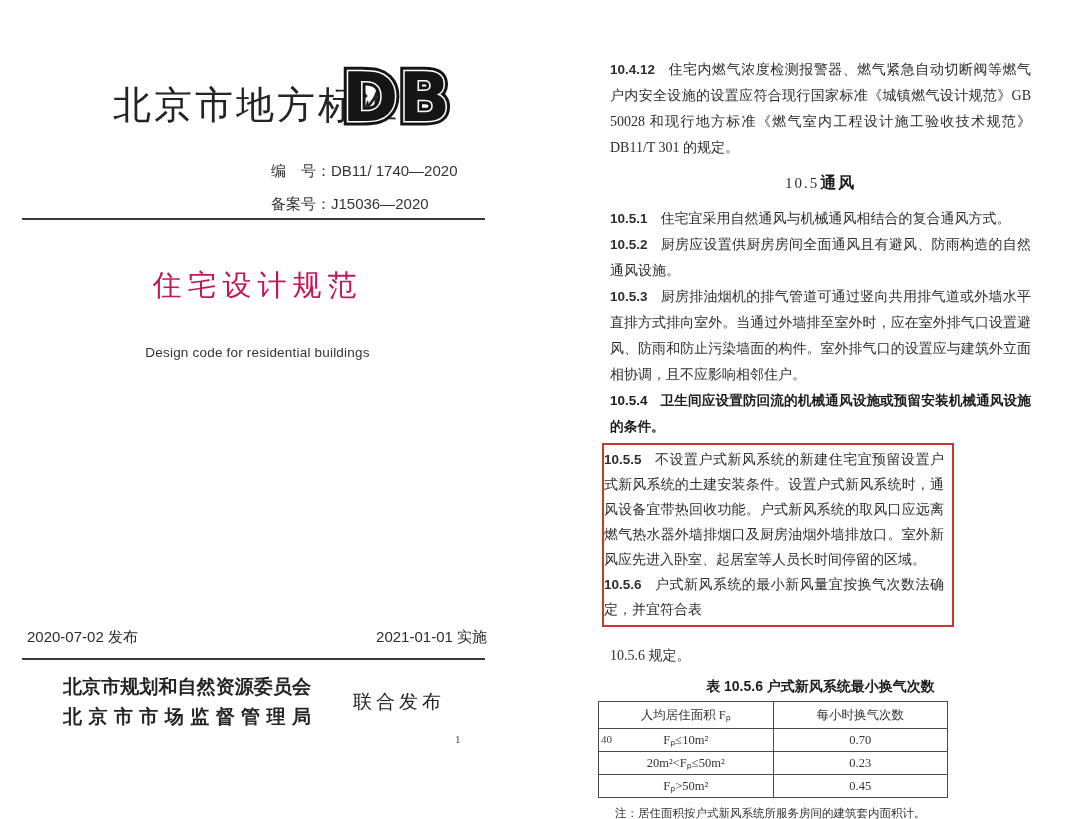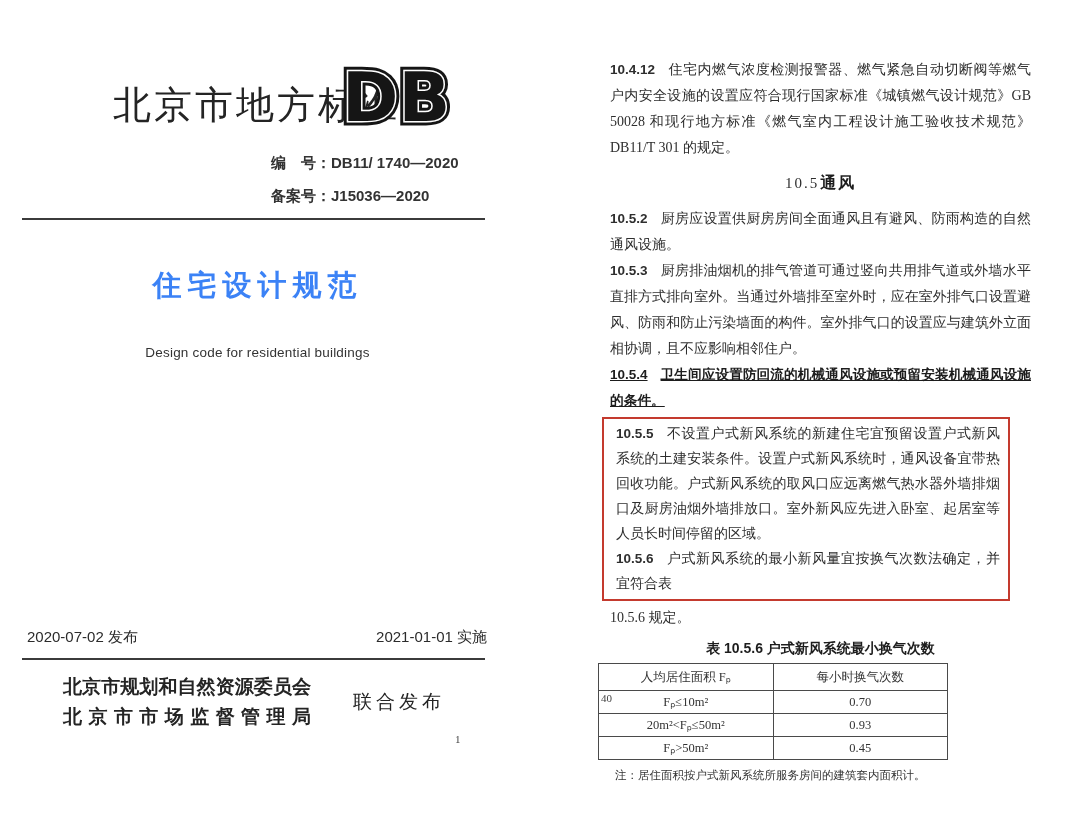--- a/index.html
+++ b/index.html
@@ -13,26 +13,26 @@
 
   
   .left-page { position: absolute; left: 25px; top: 0; width: 465px; height: 819px;
                font-family: "Liberation Sans", sans-serif; }
   .lp-standard-type { position: absolute; left: 88px; top: 80px; font-size: 38px;
                       letter-spacing: 3px; font-weight: 500; color: #242424; white-space: nowrap; }
   .lp-logo { position: absolute; left: 314px; top: 58px; width: 140px; height: 78px; }
   .lp-logo text { font-family: "DejaVu Sans", sans-serif; font-weight: bold; font-size: 68px; }
   .db-back  { fill: #151515; stroke: #151515; stroke-width: 9px; paint-order: stroke; }
   .db-front { fill: #151515; stroke: #ffffff; stroke-width: 3px; paint-order: stroke; }
-  .lp-codes { position: absolute; left: 246px; top: 154px; font-size: 15px; color: #333; font-weight: bold; }
+  .lp-codes { position: absolute; left: 246px; top: 162px; font-size: 15px; color: #333; }
   .lp-codes .code-row { margin-bottom: 14px; white-space: nowrap; }
   .lp-rule-top { position: absolute; left: -3px; top: 218px; width: 463px;
                  border-top: 2px solid #3b3b3b; }
   .lp-title { position: absolute; left: 0; top: 266px; width: 100%; text-align: center;
-              font-size: 29px; letter-spacing: 6px; font-weight: 700; color: #3b82f6; }
+              font-size: 29px; letter-spacing: 6px; font-weight: 400; color: #be185d; }
   .lp-title-en { position: absolute; left: 0; top: 345px; width: 100%; text-align: center;
                  font-size: 13.5px; color: #333; letter-spacing: 0.2px; }
   .lp-dates { position: absolute; left: 2px; top: 628px; width: 460px; display: flex;
               justify-content: space-between; font-size: 15px; color: #2b2b2b; }
   .lp-rule-bottom { position: absolute; left: -3px; top: 658px; width: 463px;
                     border-top: 2px solid #3b3b3b; }
   .lp-issuers { position: absolute; left: 38px; top: 672px; display: flex; align-items: center; }
   .issuer-lines { width: 248px; font-size: 19px; font-weight: 600; line-height: 30px;
                   color: #242424; }
   .issuer-lines .issuer-line { text-align: justify; text-align-last: justify; }
@@ -41,41 +41,41 @@
   .lp-pagenum { position: absolute; left: 430px; top: 733px; font-size: 11px; color: #444;
                 font-family: "Liberation Serif", serif; }
 
   
   .right-page { position: absolute; left: 610px; top: 57px; width: 421px;
                 font-size: 14px; line-height: 26px; text-align: justify; color: #2e2e2e; }
   .clause { margin: 0; }
   .clause .num { font-weight: bold; font-family: "Liberation Sans", sans-serif;
                  font-size: 13.5px; margin-right: 13px; }
   .bold-clause { font-weight: bold; font-family: "Liberation Sans", sans-serif;
-                 font-size: 13.7px; color: #1d1d1d; text-decoration: underline; }
+                 font-size: 13.7px; color: #1d1d1d; }
   .section-heading { text-align: center; margin: 9px 0 10px; font-weight: normal;
                      font-size: 15px; line-height: 26px; }
   .section-heading .snum { letter-spacing: 2px; margin-right: 1px; }
   .section-heading .stitle { font-weight: bold; font-family: "Liberation Sans", sans-serif;
                              font-size: 16px; letter-spacing: 2px; color: #1d1d1d; }
-  .highlight-box { border: 2px solid #c43a2e; margin: 3px 0 0 -8px; width: 408px;
-                   padding: 2px 8px 3px 12px; line-height: 25px; }
-  .continuation { margin-top: 4px; }
+  .highlight-box { border: 2px solid #c43a2e; margin: 3px 0 0 -8px; width: 352px;
+                   padding: 2px 8px 3px 0; line-height: 25px; }
+  .continuation { margin-top: 16px; }
   .table-caption { text-align: center; font-weight: bold;
                    font-family: "Liberation Sans", sans-serif; font-size: 14px;
                    line-height: 20px; margin: 7px 0 5px; color: #1d1d1d; }
   table.ach-table { border-collapse: collapse; margin-left: -12px; width: 350px;
                     table-layout: fixed; }
   .ach-table th, .ach-table td { border: 1px solid #4a4a4a; text-align: center;
                     font-weight: normal; padding: 3px 2px; font-size: 12.5px;
                     line-height: 16px; color: #333; }
   .ach-table th { padding: 5px 2px; }
   .table-note { font-size: 11.5px; line-height: 16px; margin: 7px 0 0 5px;
                 text-align: left; color: #333; }
-  .rp-pagenum { position: absolute; left: 601px; top: 692px; font-size: 11px; color: #444;
+  .rp-pagenum { position: absolute; left: 601px; top: 733px; font-size: 11px; color: #444;
                 font-family: "Liberation Serif", serif; }
 </style>
 </head>
 <body>
 
 <div class="canvas">
 
   <div class="left-page">
 
     <div class="lp-standard-type">北京市地方标准</div>
@@ -121,20 +121,23 @@
 
     <p class="clause">
       <span class="num">10.4.12</span><span>住宅内燃气浓度检测报警器、燃气紧急自动切断阀等燃气户内安全设施的设置应符合现行国家标准《城镇燃气设计规范》GB 50028 和现行地方标准《燃气室内工程设计施工验收技术规范》DB11/T 301 的规定。</span>
     </p>
 
     <h2 class="section-heading">
       <span class="snum">10.5</span><span class="stitle">通风</span>
     </h2>
 
     <p class="clause">
+      <span class="num">10.5.1</span><span>住宅宜采用自然通风与机械通风相结合的复合通风方式。</span>
+    </p>
+    <p class="clause">
       <span class="num">10.5.2</span><span>厨房应设置供厨房房间全面通风且有避风、防雨构造的自然通风设施。</span>
     </p>
     <p class="clause">
       <span class="num">10.5.3</span><span>厨房排油烟机的排气管道可通过竖向共用排气道或外墙水平直排方式排向室外。当通过外墙排至室外时，应在室外排气口设置避风、防雨和防止污染墙面的构件。室外排气口的设置应与建筑外立面相协调，且不应影响相邻住户。</span>
     </p>
     <p class="clause bold-clause">
       <span class="num">10.5.4</span><span>卫生间应设置防回流的机械通风设施或预留安装机械通风设施的条件。</span>
     </p>
 
     <div class="highlight-box" style="border-color: rgb(196, 58, 46);">
@@ -157,21 +160,21 @@
           <th>每小时换气次数</th>
         </tr>
       </thead>
       <tbody>
         <tr>
           <td>Fₚ≤10m²</td>
           <td>0.70</td>
         </tr>
         <tr>
           <td>20m²&lt;Fₚ≤50m²</td>
-          <td>0.93</td>
+          <td>0.23</td>
         </tr>
         <tr>
           <td>Fₚ&gt;50m²</td>
           <td>0.45</td>
         </tr>
       </tbody>
     </table>
 
     <div class="table-note">注：居住面积按户式新风系统所服务房间的建筑套内面积计。</div>
 

